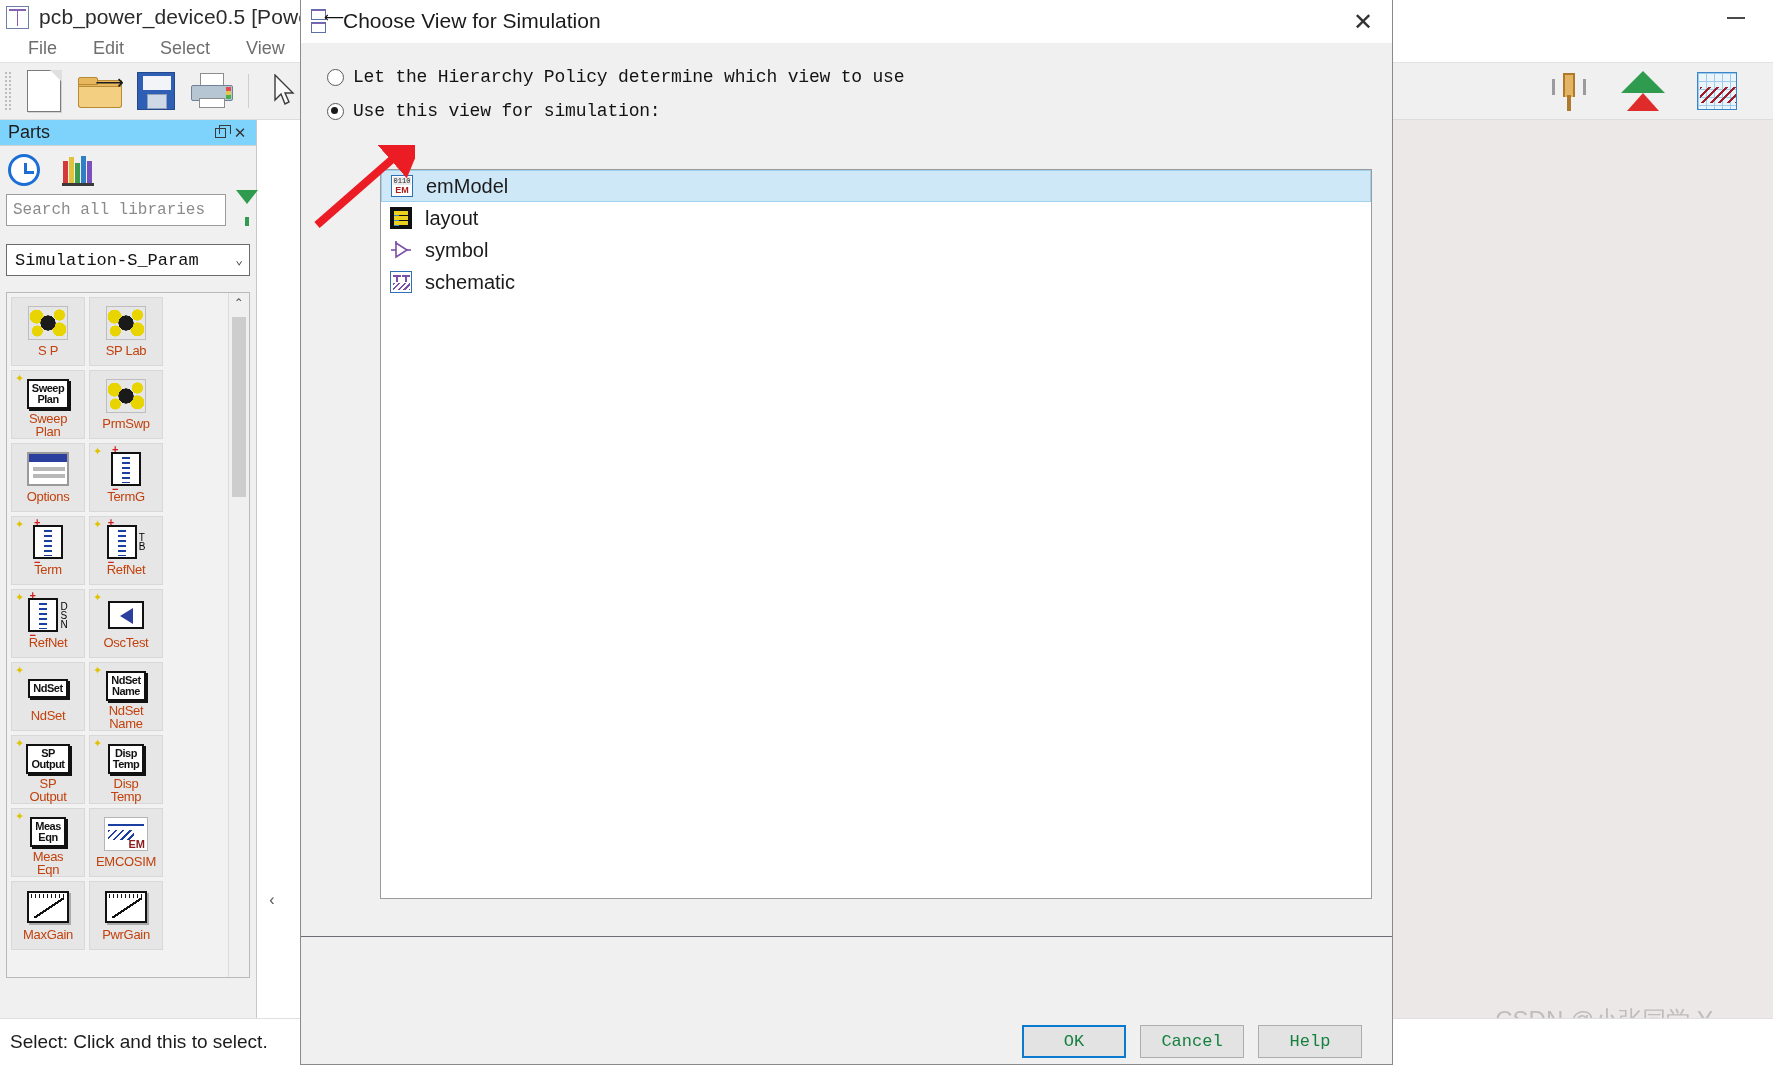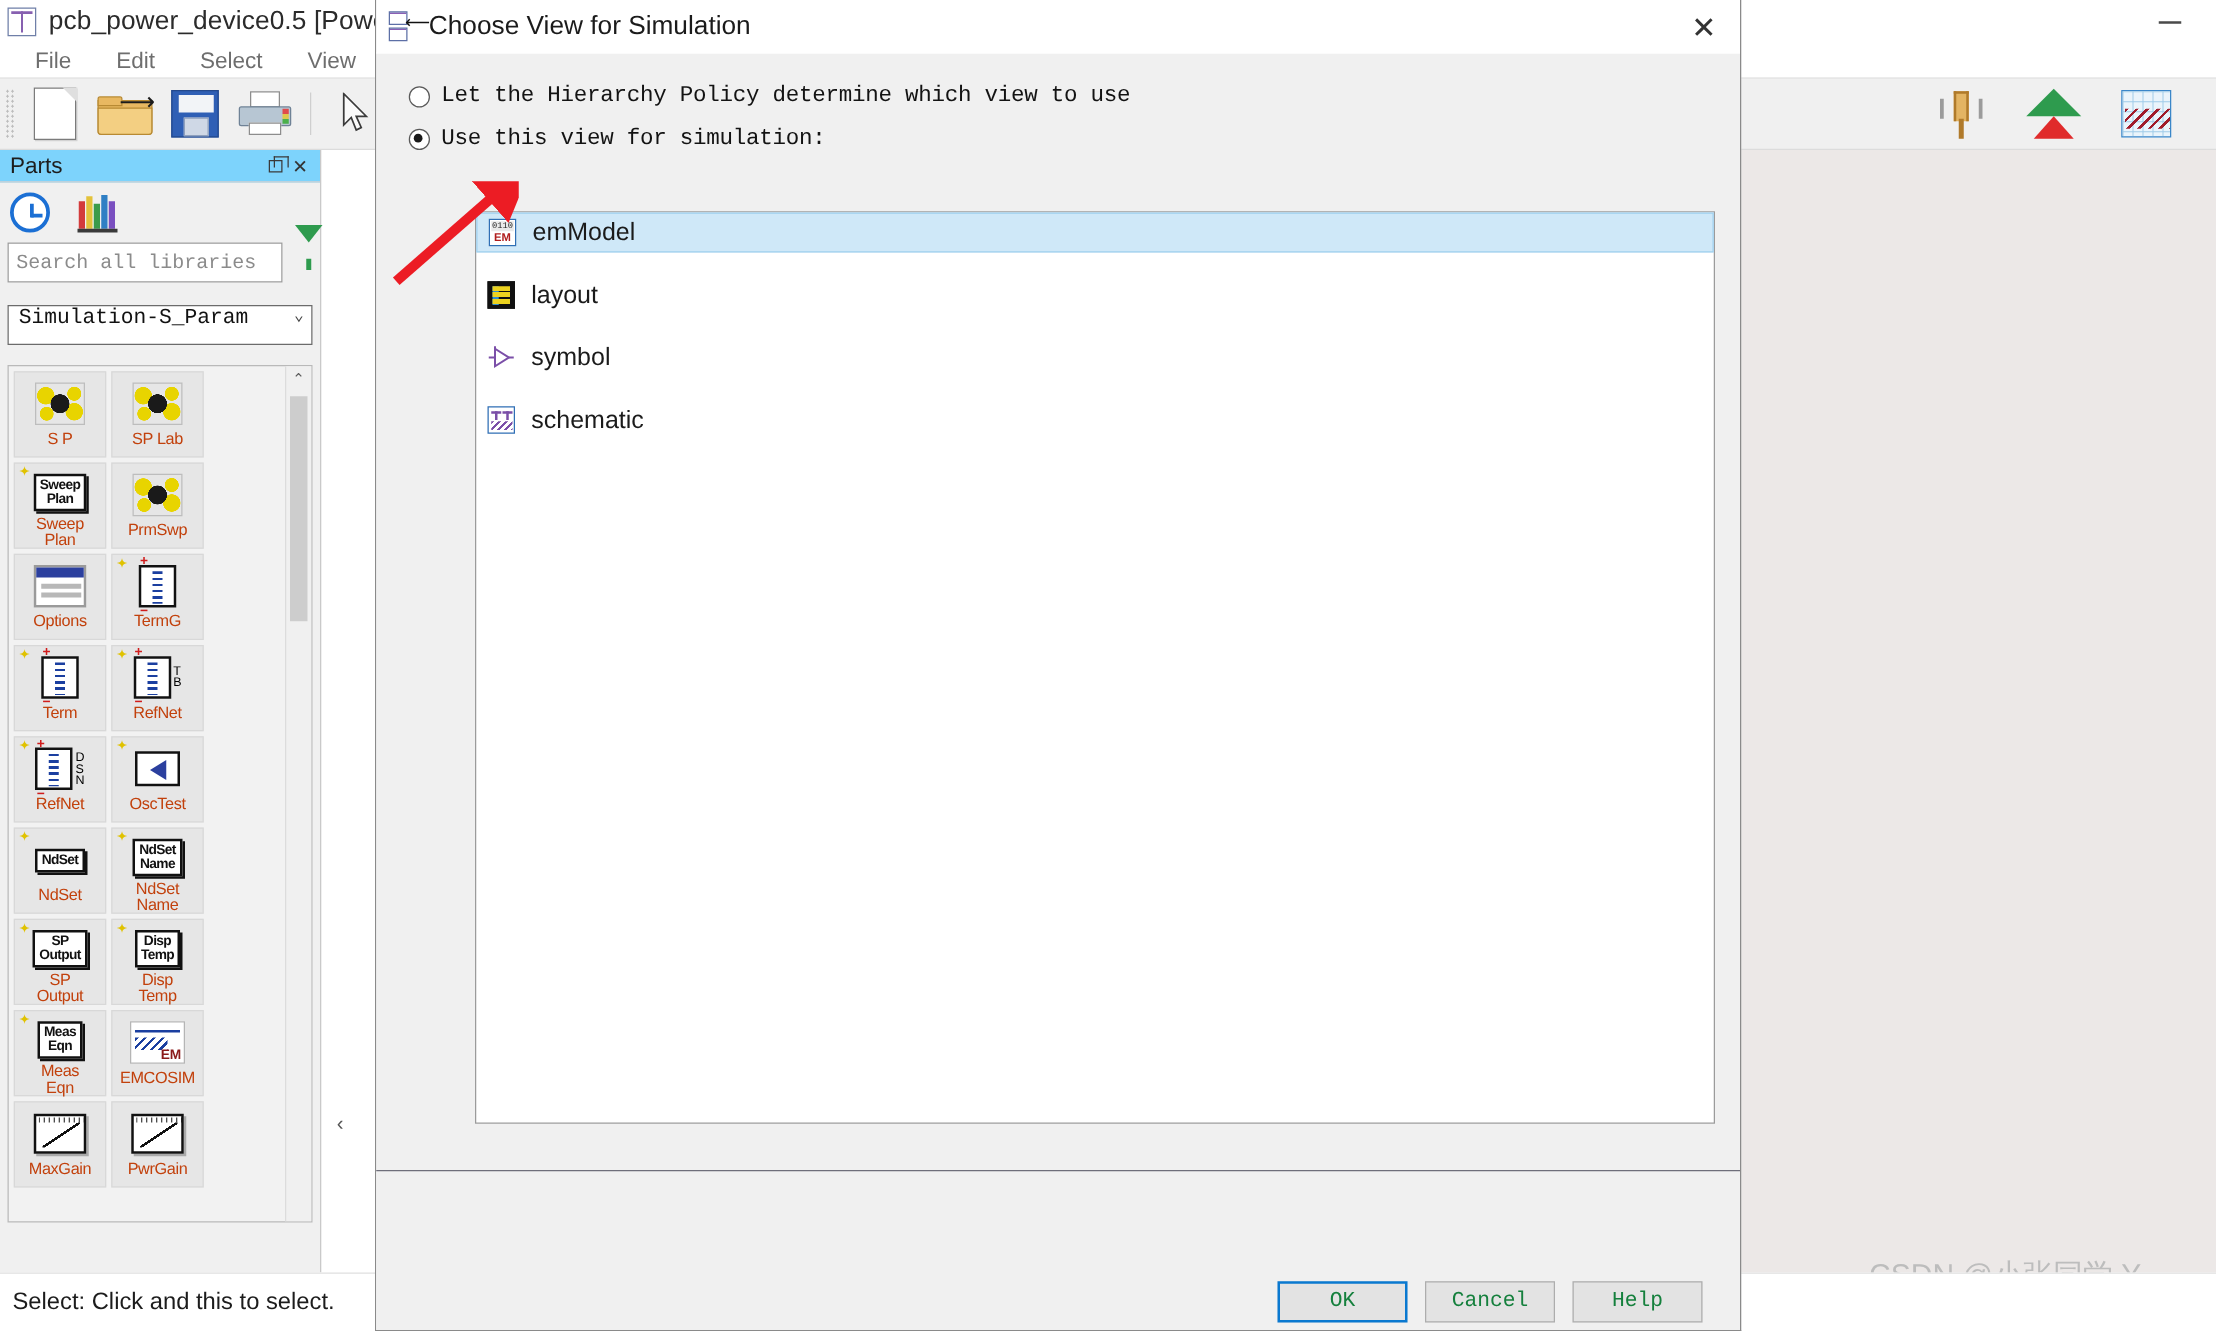--- a/index.html
+++ b/index.html
@@ -141,36 +141,36 @@
   .ic-clock:after  { content:""; position:absolute; left:14px; top:14px; width:9px; height:2.5px; background:#1b6fd4;}
   .ic-books { width:32px; height:32px; position:relative; }
   .ic-books .b { position:absolute; bottom:3px; width:5px; }
   .ic-books .b1 { left:1px;  height:22px; background:#d33b3b; }
   .ic-books .b2 { left:7px;  height:26px; background:#e3c23b; }
   .ic-books .b3 { left:13px; height:20px; background:#3b9b4a; }
   .ic-books .b4 { left:19px; height:27px; background:#2f7fc4; }
   .ic-books .b5 { left:25px; height:22px; background:#7a4fc0; }
   .ic-books .shelf { position:absolute; left:0; bottom:0; width:32px; height:3px; background:#3a3a3a; }
 
-  .search-row { display:flex; align-items:flex-start; padding: 0 6px 0 6px; gap:10px; }
+  .search-row { display:flex; align-items:flex-end; padding: 0 6px 0 6px; gap:10px; }
   .search-input {
     flex:1; height: 32px; border: 1px solid #9b9b9b; background:#fff;
     font-family: "Liberation Mono", monospace; font-size: 16px; color:#8b8b8b;
     padding-left: 6px; outline: none;
   }
   .search-input::placeholder { color:#8b8b8b; }
   .ic-funnel { width:22px; height:22px; position:relative; }
   .ic-funnel .f { width:0;height:0;border-left:11px solid transparent;
                   border-right:11px solid transparent;border-top:14px solid #2e9b4e;}
   .ic-funnel .s { position:absolute; left:9px; top:13px; width:4px; height:9px; background:#2e9b4e; }
 
   .lib-select-wrap { padding: 18px 6px 0 6px; }
   .lib-select {
     width: 100%; height: 32px; background:#ffffff; border:1px solid #6b6b6b;
-    display:flex; padding: 0 6px 0 8px;
+    display:flex; align-items:center; padding: 0 6px 0 8px;
     font-family: "Liberation Mono", monospace; font-size:17px; color:#111;
   }
   .lib-select .chev { margin-left:auto; color:#444; font-size: 13px; }
 
   .parts-grid-wrap {
     position:absolute; left:6px; top:172px; right:6px; bottom:40px;
     border:1px solid #b9b9b9; background:#f2f2f2; display:flex;
   }
   .parts-grid {
     width: 226px; display:flex; flex-wrap: wrap; align-content: flex-start;
@@ -301,21 +301,21 @@
   .radio-label {
     font-family: "Liberation Mono", monospace; font-size: 18px; color:#131313;
     white-space:nowrap; letter-spacing:-.2px;
   }
 
   .list-box {
     position:absolute; left:79px; top:126px; right:20px; height:730px;
     background:#ffffff; border:1px solid #9b9b9b;
   }
   .list-item {
-    height:32px; display:flex; align-items:center; padding-left:9px;margin-top:18px;
+    height:32px; display:flex; align-items:center; padding-left:9px;
   }
   .list-item.selected { background:#cfe8f8; border:1px solid #9fd0ee; margin:0; }
   .li-icon { width:22px; height:22px; margin-right:13px; flex:none; position:relative; }
   .li-label { font-size:20px; color:#1b1b1b; }
 
   .icon-emmodel { border:1px solid #2f6fb5; background:#fff; }
   .icon-emmodel .top { position:absolute; left:1px; top:1px; right:1px; height:8px;
       background:#e9e9e9; color:#1b1b1b; font-size:7px; line-height:8px; text-align:center;
       font-family:"Liberation Mono", monospace; }
   .icon-emmodel .bot { position:absolute; left:1px; bottom:1px; right:1px; height:10px;

